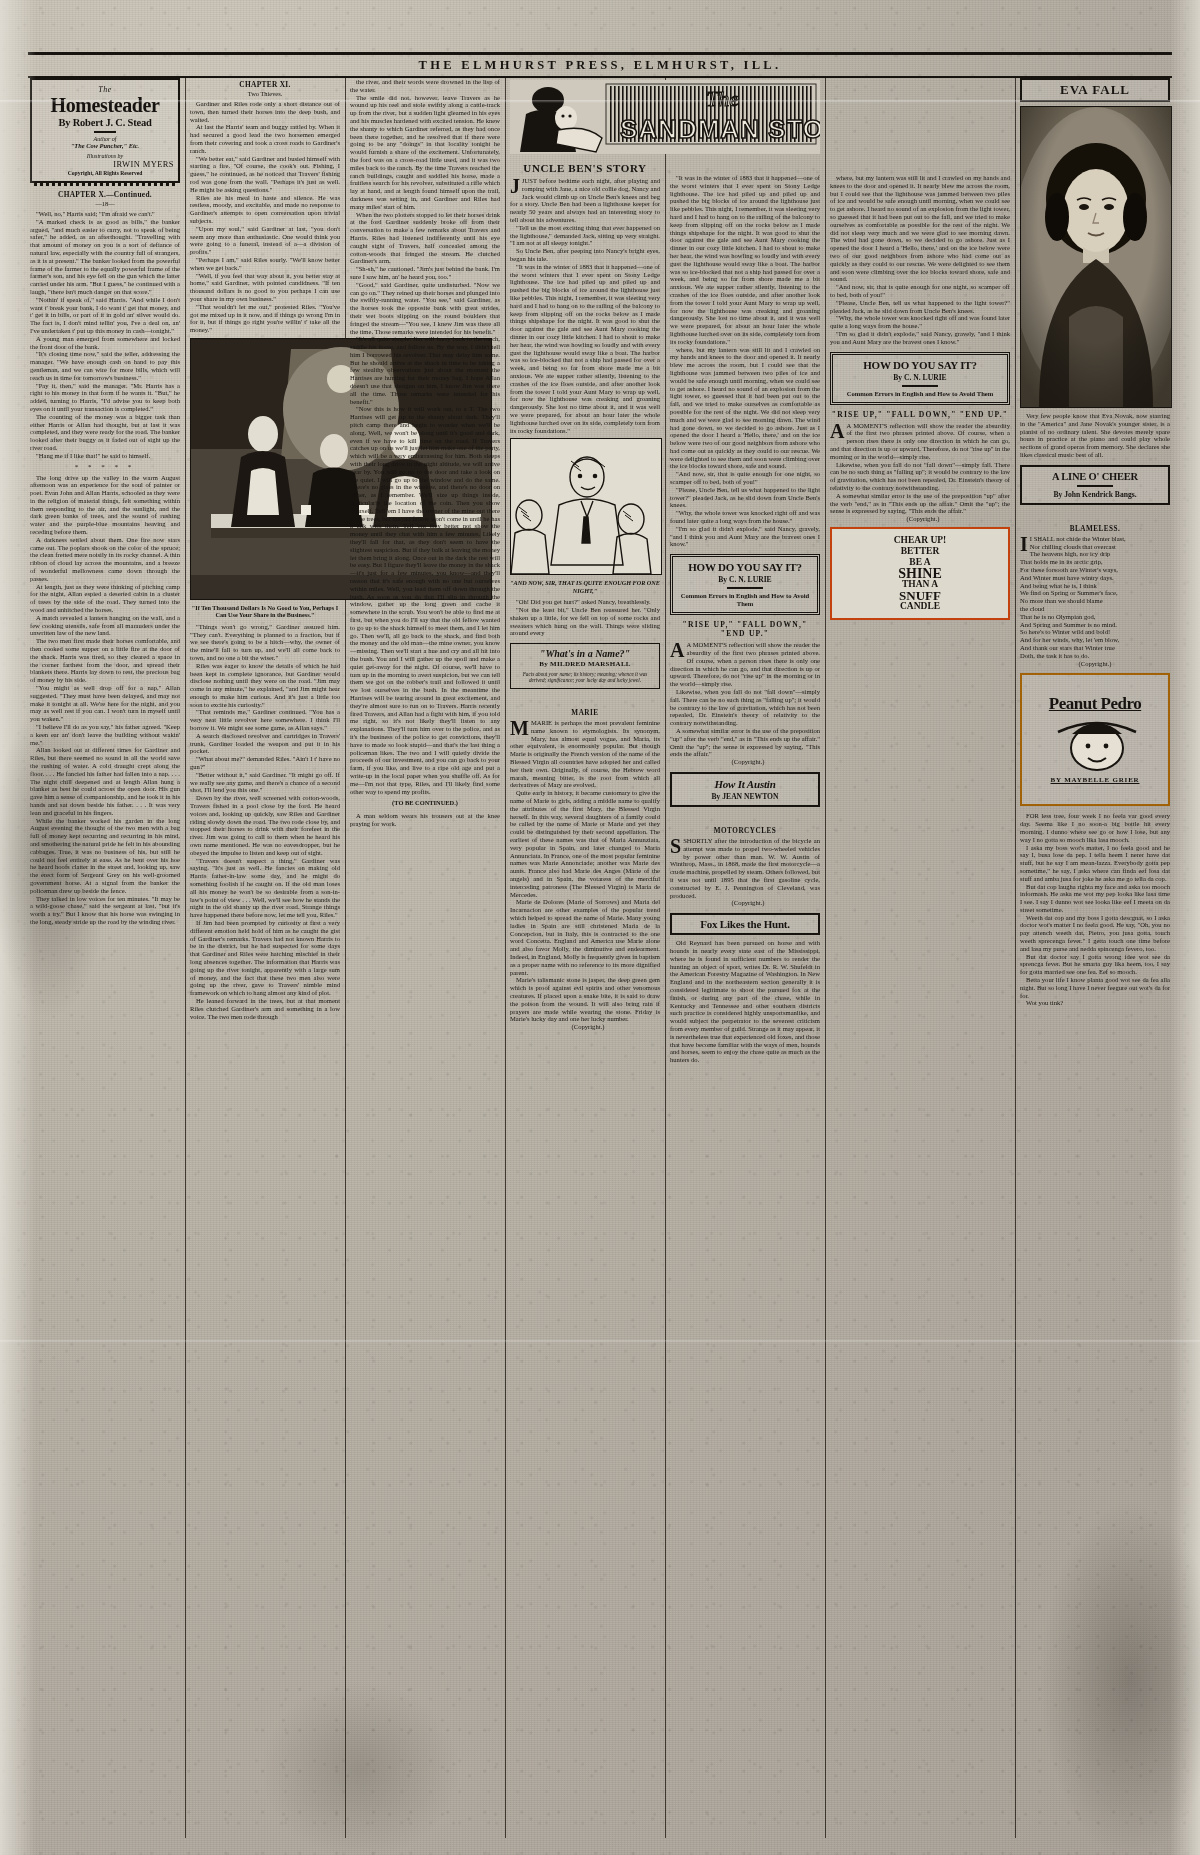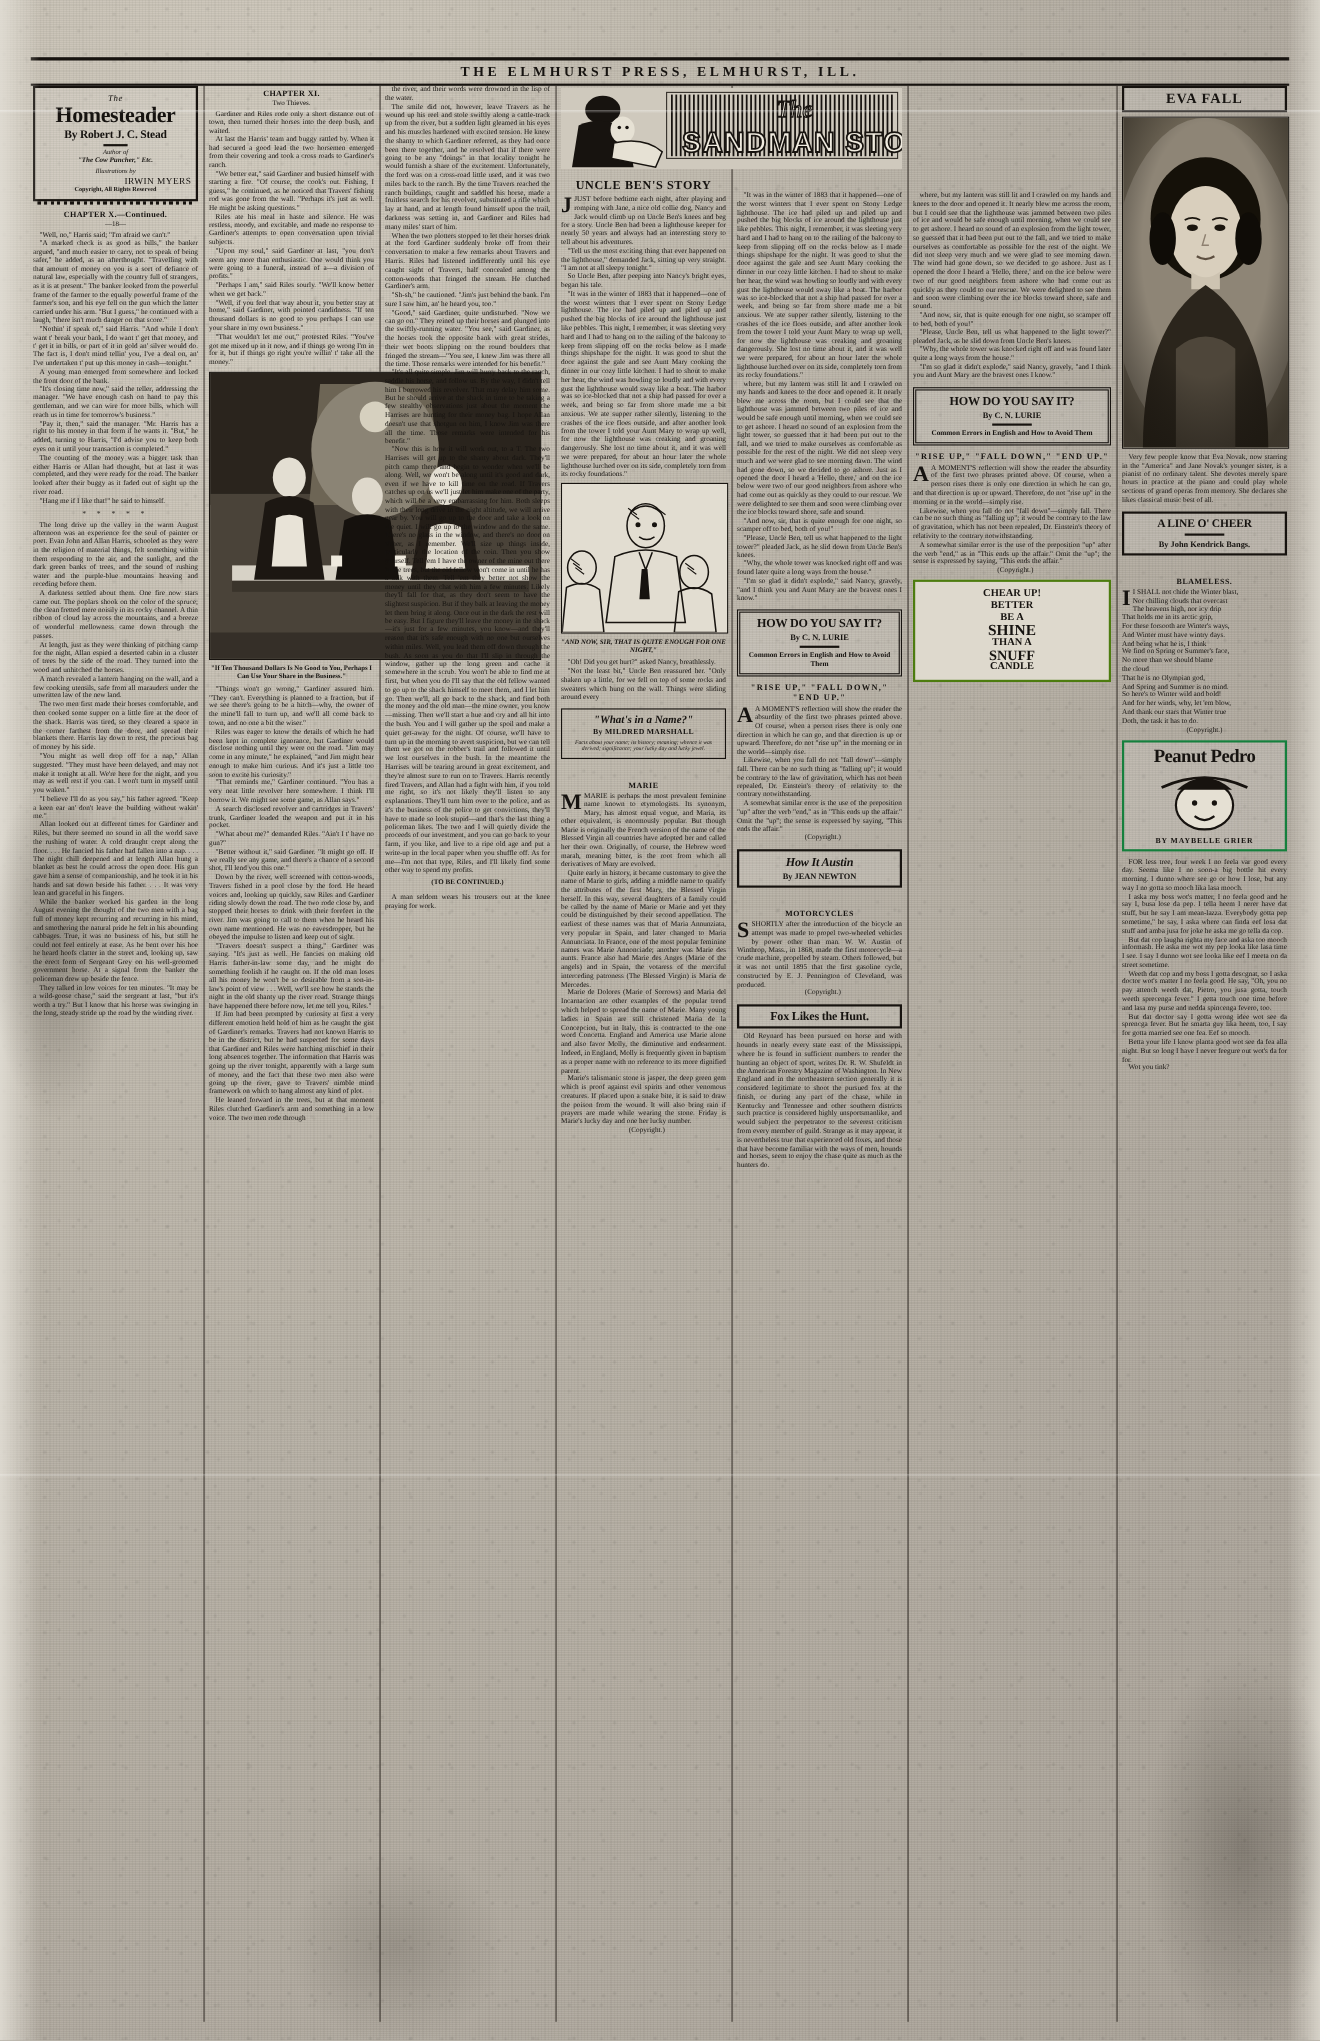--- a/index.html
+++ b/index.html
@@ -135,26 +135,26 @@
   }
   .sectitle{text-align:center;font-size:7.2px;font-weight:bold;margin:20px 0 2px;letter-spacing:.5px;}
 
   
   .namebox{border:1.5px solid #17130f;padding:4px 4px 5px;text-align:center;margin:6px 0 4px;}
   .namebox .t{font-size:10px;font-weight:bold;font-style:italic;}
   .namebox .b{font-size:7px;font-weight:bold;letter-spacing:.3px;margin-top:1px;}
   .namebox .d{font-size:5.2px;line-height:6px;margin-top:3px;font-style:italic;}
 
   
-  .ad{border:2px solid #15803d;margin:6px 0;padding:4px;text-align:center;background:rgba(255,255,255,.14);}
+  .ad{border:2px solid #a16207;margin:6px 0;padding:20px;text-align:center;background:rgba(255,255,255,.14);text-decoration:underline;}
   .adtitle{font-size:17px;font-weight:bold;letter-spacing:-.5px;line-height:17px;}
   .adbyline{font-size:7px;font-weight:bold;letter-spacing:.8px;margin-top:2px;}
 
   .signbox{
-    border:2px solid #4d7c0f;background:#ded9cd;padding:6px 4px;text-align:center;
+    border:2px solid #c2410c;background:#ded9cd;padding:6px 4px;text-align:center;
     font-weight:bold;line-height:11px;font-size:9.5px;margin:4px 0;
   }
 
   .tornedge{
     position:absolute;pointer-events:none;
     background:rgba(210,205,195,.85);
   }
   .fold{
     position:absolute;pointer-events:none;
     background:linear-gradient(180deg, rgba(255,255,255,.45), rgba(255,255,255,0));

